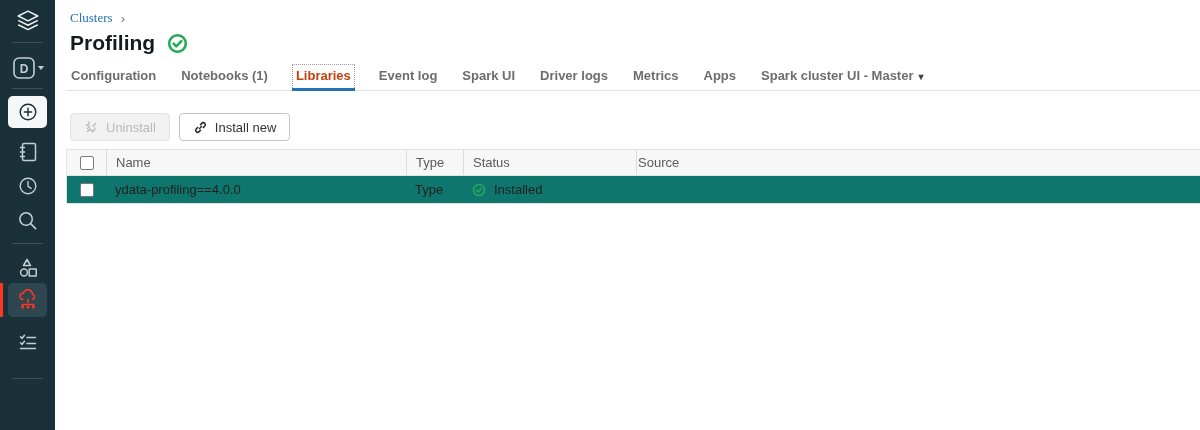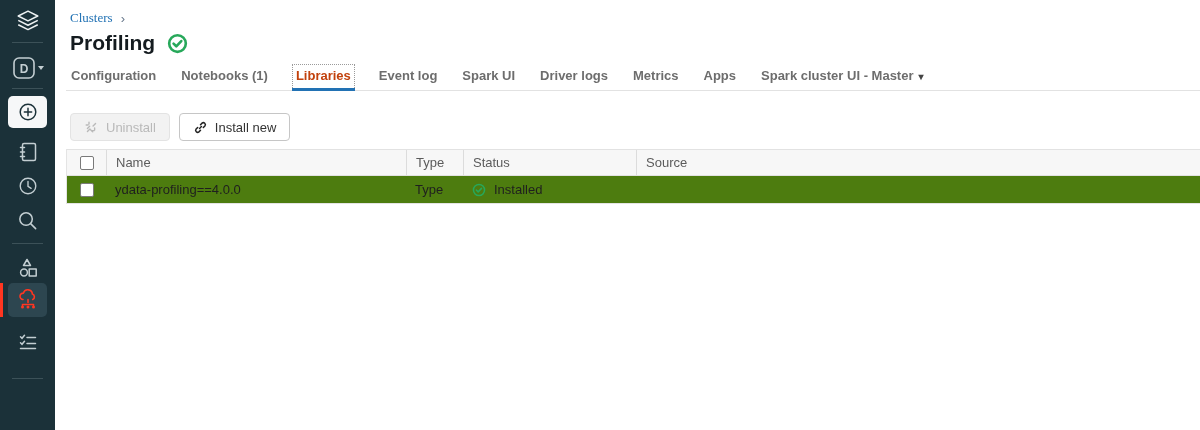--- a/index.html
+++ b/index.html
@@ -119,30 +119,30 @@
   .thead {
     display: flex; height: 27px;
     background: #f7f7f7;
     border-top: 1px solid #e2e2e2;
     border-bottom: 1px solid #e2e2e2;
     align-items: center;
     font-weight: normal; color: #5b5b5b;
   }
   .trow {
     display: flex; height: 28px;
-    background: #4d7c0f;
+    background: #0f766e;
     border-bottom: 1px solid #e4e4e4;
     align-items: flex-end;
     color: #1f1f1f;
   }
   .col-cb     { width: 39px;  display: flex; justify-content: center; align-items: center; align-self: stretch; }
   .col-name   { width: 300px; padding-left: 9px; align-self: stretch; display: flex; align-items: center; }
   .col-type   { width: 57px;  padding-left: 9px; align-self: stretch; display: flex; align-items: center; }
   .col-status { width: 173px; padding-left: 9px; align-self: stretch; display: flex; align-items: center; gap: 8px; }
-  .col-source { flex: 1;      padding-left: 9px; align-self: stretch; display: flex; align-items: center; }
+  .col-source { flex: 1;      padding-left: 1px; align-self: stretch; display: flex; align-items: center; }
   .thead .col-name, .thead .col-type, .thead .col-status, .thead .col-source {
     border-left: 1px solid #dcdcdc;
   }
   .cb {
     width: 14px; height: 14px;
     border: 1.5px solid #7a7a7a; border-radius: 2px;
     background: #fff; cursor: pointer;
   }
   .status-label { color: #1f1f1f; }
 </style>

